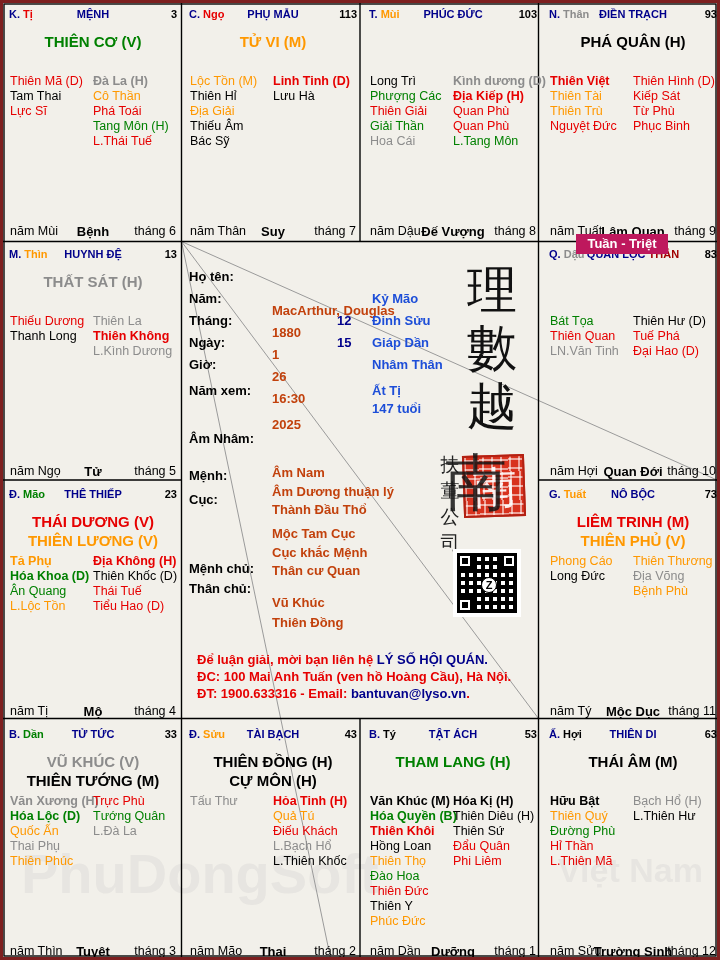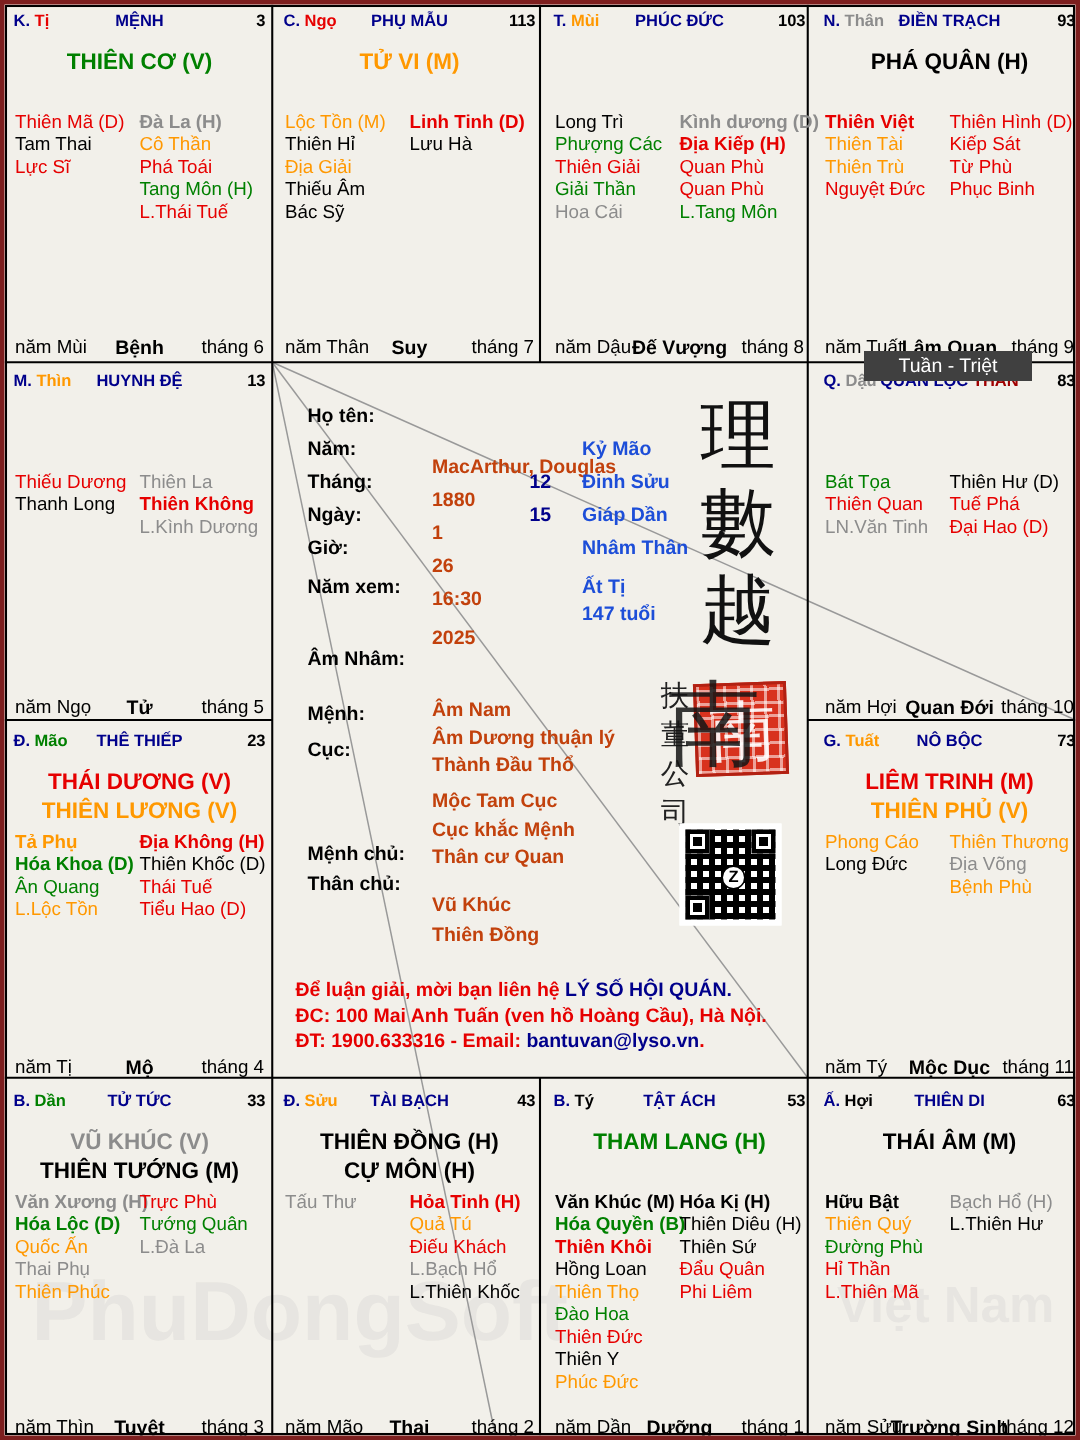--- a/index.html
+++ b/index.html
@@ -16,21 +16,21 @@
   .pname{position:absolute;left:0;right:0;text-align:center;}
   .pnum{position:absolute;right:0;color:#000;}
   .mains{position:absolute;top:29px;left:0;right:0;text-align:center;font-weight:bold;font-size:15px;line-height:19px;white-space:nowrap;}
   .scol{position:absolute;top:71px;font-size:12.5px;line-height:15px;white-space:nowrap;}
   .col-l{left:7px;} .col-r{left:90px;}
   .pfoot{position:absolute;bottom:5px;left:7px;right:7px;font-size:12.5px;color:#000;}
   .fy{float:left}.fm{float:right}
   .fs{position:absolute;left:0;right:0;text-align:center;font-weight:bold;font-size:13px;}
   
   #center{position:absolute;left:180px;top:240px;width:360px;height:480px;}
-  .crow{position:absolute;left:22px;right:2px;height:18px;font-size:13px;font-weight:bold;white-space:nowrap;}
+  .crow{position:absolute;left:6px;right:2px;height:18px;font-size:13px;font-weight:bold;white-space:nowrap;}
   .clabel{position:absolute;left:0;color:#000;}
   .cv1{position:absolute;left:83px;color:#c2410c;margin-top:34px;}
   .cv2{position:absolute;left:148px;color:#00008b;}
   .cv3{position:absolute;left:183px;color:#1d4ed8;}
   
   #calli{position:absolute;left:278px;top:18px;width:62px;text-align:center;
          font-family:"DejaVu Serif","Liberation Serif",serif;color:#111;}
   .bigchar{font-size:50px;line-height:58px;}
   #smallcalli{position:absolute;left:256px;top:208px;width:22px;text-align:center;
          font-family:"DejaVu Serif","Liberation Serif",serif;color:#222;font-size:19px;line-height:26px;}
@@ -49,22 +49,22 @@
                        repeating-linear-gradient(90deg,#000 0 4px,#fff 4px 8px);}
   .finder{position:absolute;width:16px;height:16px;background:#fff;border:3px solid #000;box-sizing:border-box;}
   .finder::after{content:"";position:absolute;left:2px;top:2px;width:6px;height:6px;background:#000;}
   #qr .f1{left:2px;top:2px}#qr .f2{right:2px;top:2px}#qr .f3{left:2px;bottom:2px}
   #qrlogo{position:absolute;left:26px;top:26px;width:16px;height:16px;border-radius:50%;background:#fff;
           border:1px solid #000;box-sizing:border-box;font-size:11px;font-weight:bold;text-align:center;line-height:14px;color:#000;}
   
   #contact{position:absolute;left:14px;top:408px;width:344px;font-size:13px;font-weight:bold;line-height:17px;white-space:nowrap;}
   #contact .red{color:#e60000}#contact .navy{color:#00008b}
   
-  #badge{position:absolute;left:573px;top:231px;width:112px;height:20px;background:#404040;color:#fff;
-         font-size:13px;font-weight:normal;text-align:center;line-height:20px;}
+  #badge{position:absolute;left:573px;top:231px;width:92px;height:20px;background:#be185d;color:#fff;
+         font-size:13px;font-weight:bold;text-align:center;line-height:20px;}
   
   .wm{position:absolute;color:rgba(60,60,90,.06);font-weight:bold;pointer-events:none;}
   #wm1{left:18px;top:838px;font-size:56px;text-align:right;}
   #wm2{left:555px;top:848px;font-size:34px;}
   
   #lines{position:absolute;left:0;top:0;pointer-events:none;}
 </style>
 </head>
 <body>
 
@@ -340,20 +340,23 @@
           <div class="star c-red">Tiểu Hao (D)</div>
         </div>
         <div class="pfoot">
           <span class="fy">năm Tị</span>
           <span class="fs">Mộ</span>
           <span class="fm">tháng 4</span>
         </div>
       </div>
       <div class="palace" style="left: 0px; top: 240px;">
         <div class="phead"><span class="c-navy">M.</span> <span class="c-orange">Thìn</span><span class="pname"><span class="c-navy">HUYNH ĐỆ</span></span><span class="pnum">13</span></div>
+        <div class="mains">
+          <div class="c-gray">THẤT SÁT (H)</div>
+        </div>
         <div class="scol col-l">
           <div class="star c-red">Thiếu Dương</div>
           <div class="star c-black">Thanh Long</div>
         </div>
         <div class="scol col-r">
           <div class="star c-gray">Thiên La</div>
           <div class="star c-red b">Thiên Không</div>
           <div class="star c-gray">L.Kình Dương</div>
         </div>
         <div class="pfoot">

